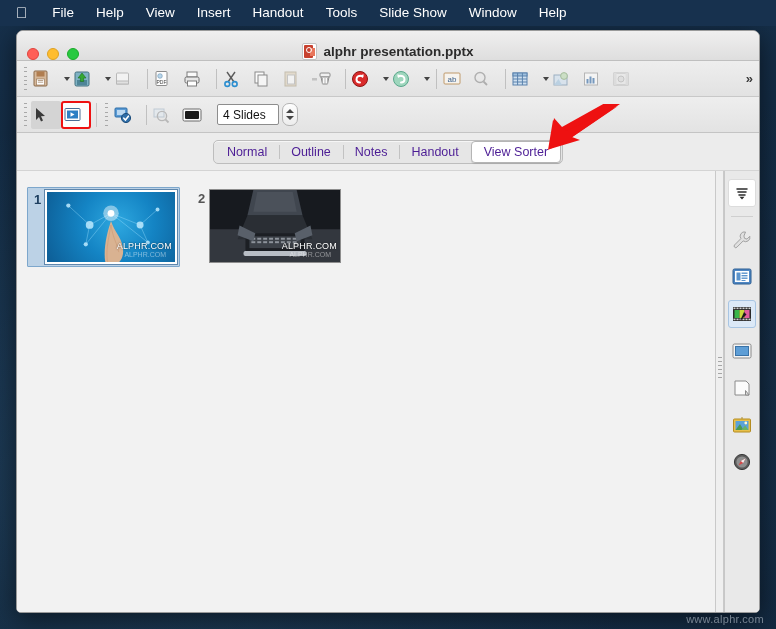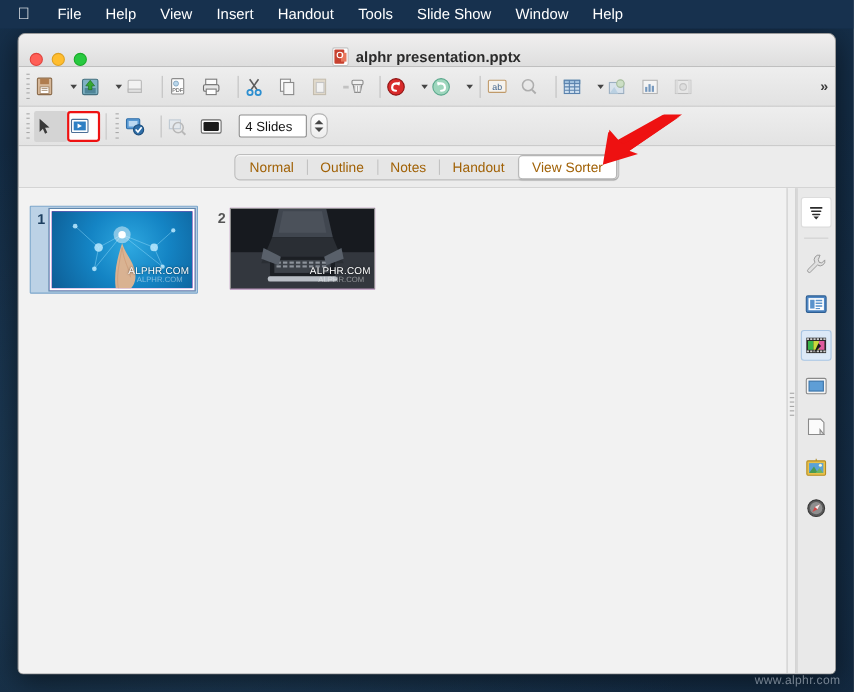--- a/index.html
+++ b/index.html
@@ -141,21 +141,21 @@
     display: flex; align-items: center; justify-content: center;
     border-bottom: 1px solid #d4d4d4; position: relative;
   }
   .tabs {
     display: flex; align-items: center; height: 24px;
     background: #e6e6e6; border: 1px solid #bdbdbd; border-radius: 5px;
     padding: 1px; box-shadow: inset 0 1px 0 #f6f6f6;
   }
   .tab {
     height: 22px; padding: 0 12px; display: flex; align-items: center;
-    font-size: 12.5px; color: #a16207; border-radius: 4px; white-space: nowrap;
+    font-size: 12.5px; color: #4c1d95; border-radius: 4px; white-space: nowrap;
     position: relative;
   }
   .tab + .tab::before {
     content: ""; position: absolute; left: 0; top: 4px;
     width: 1px; height: 14px; background: #c2c2c2;
   }
   .tab.active {
     background: #ffffff; border: 1px solid #b5b5b5;
     box-shadow: 0 1px 1px rgba(0,0,0,.1);
   }

